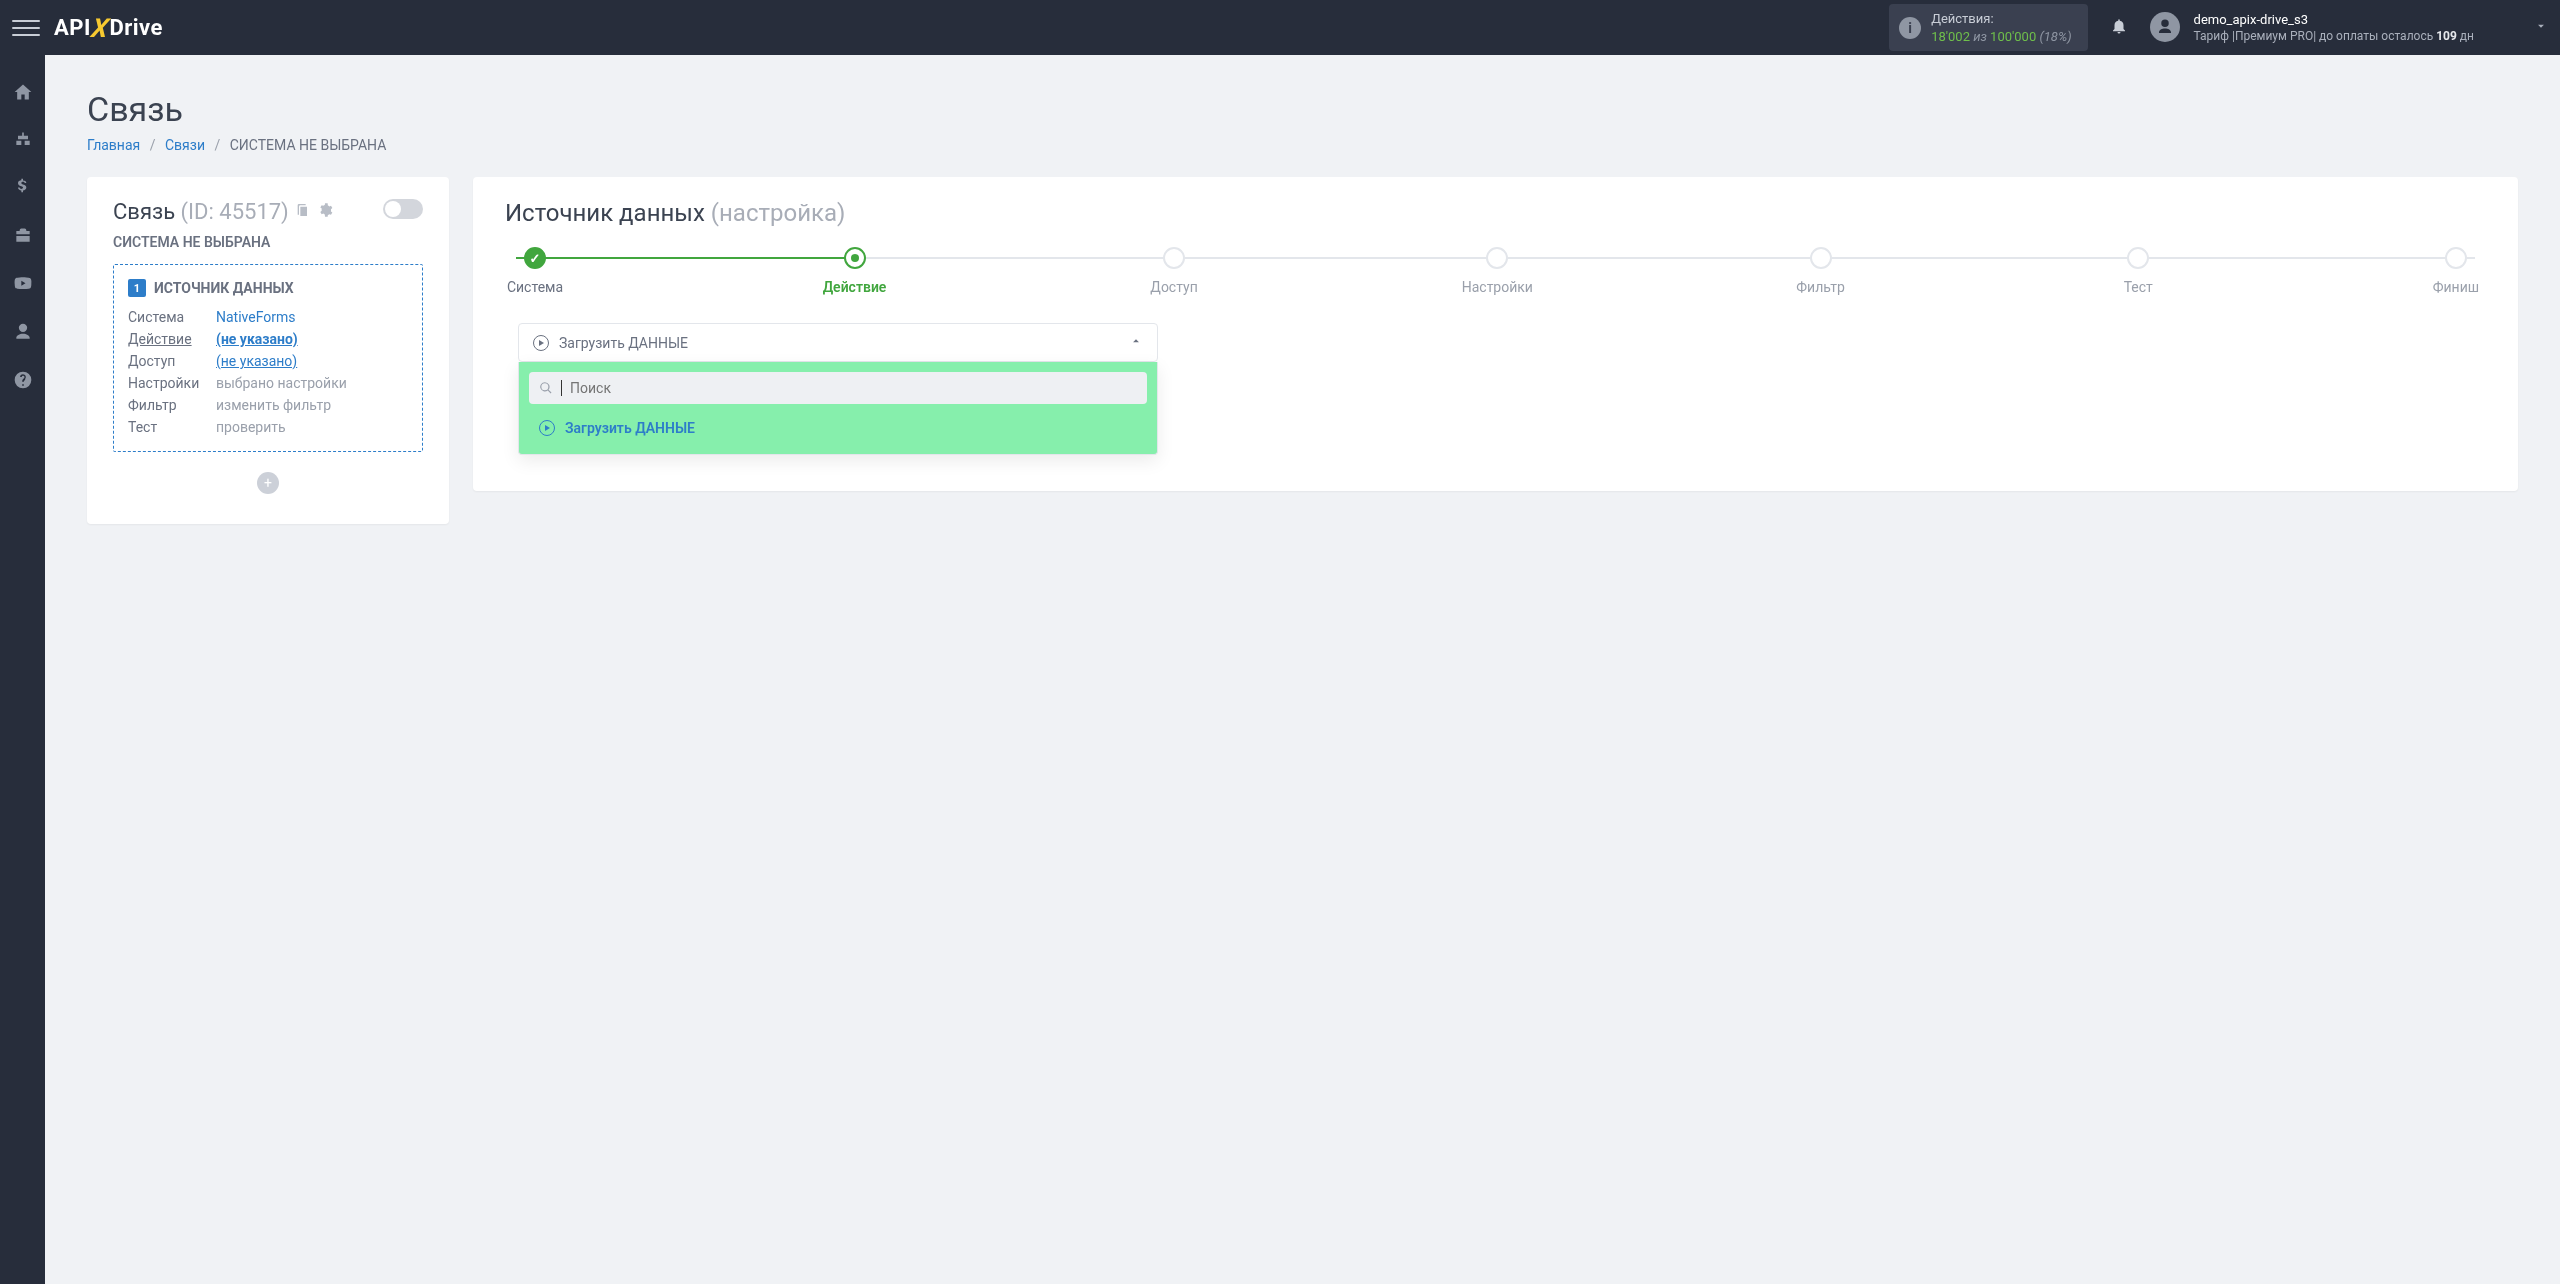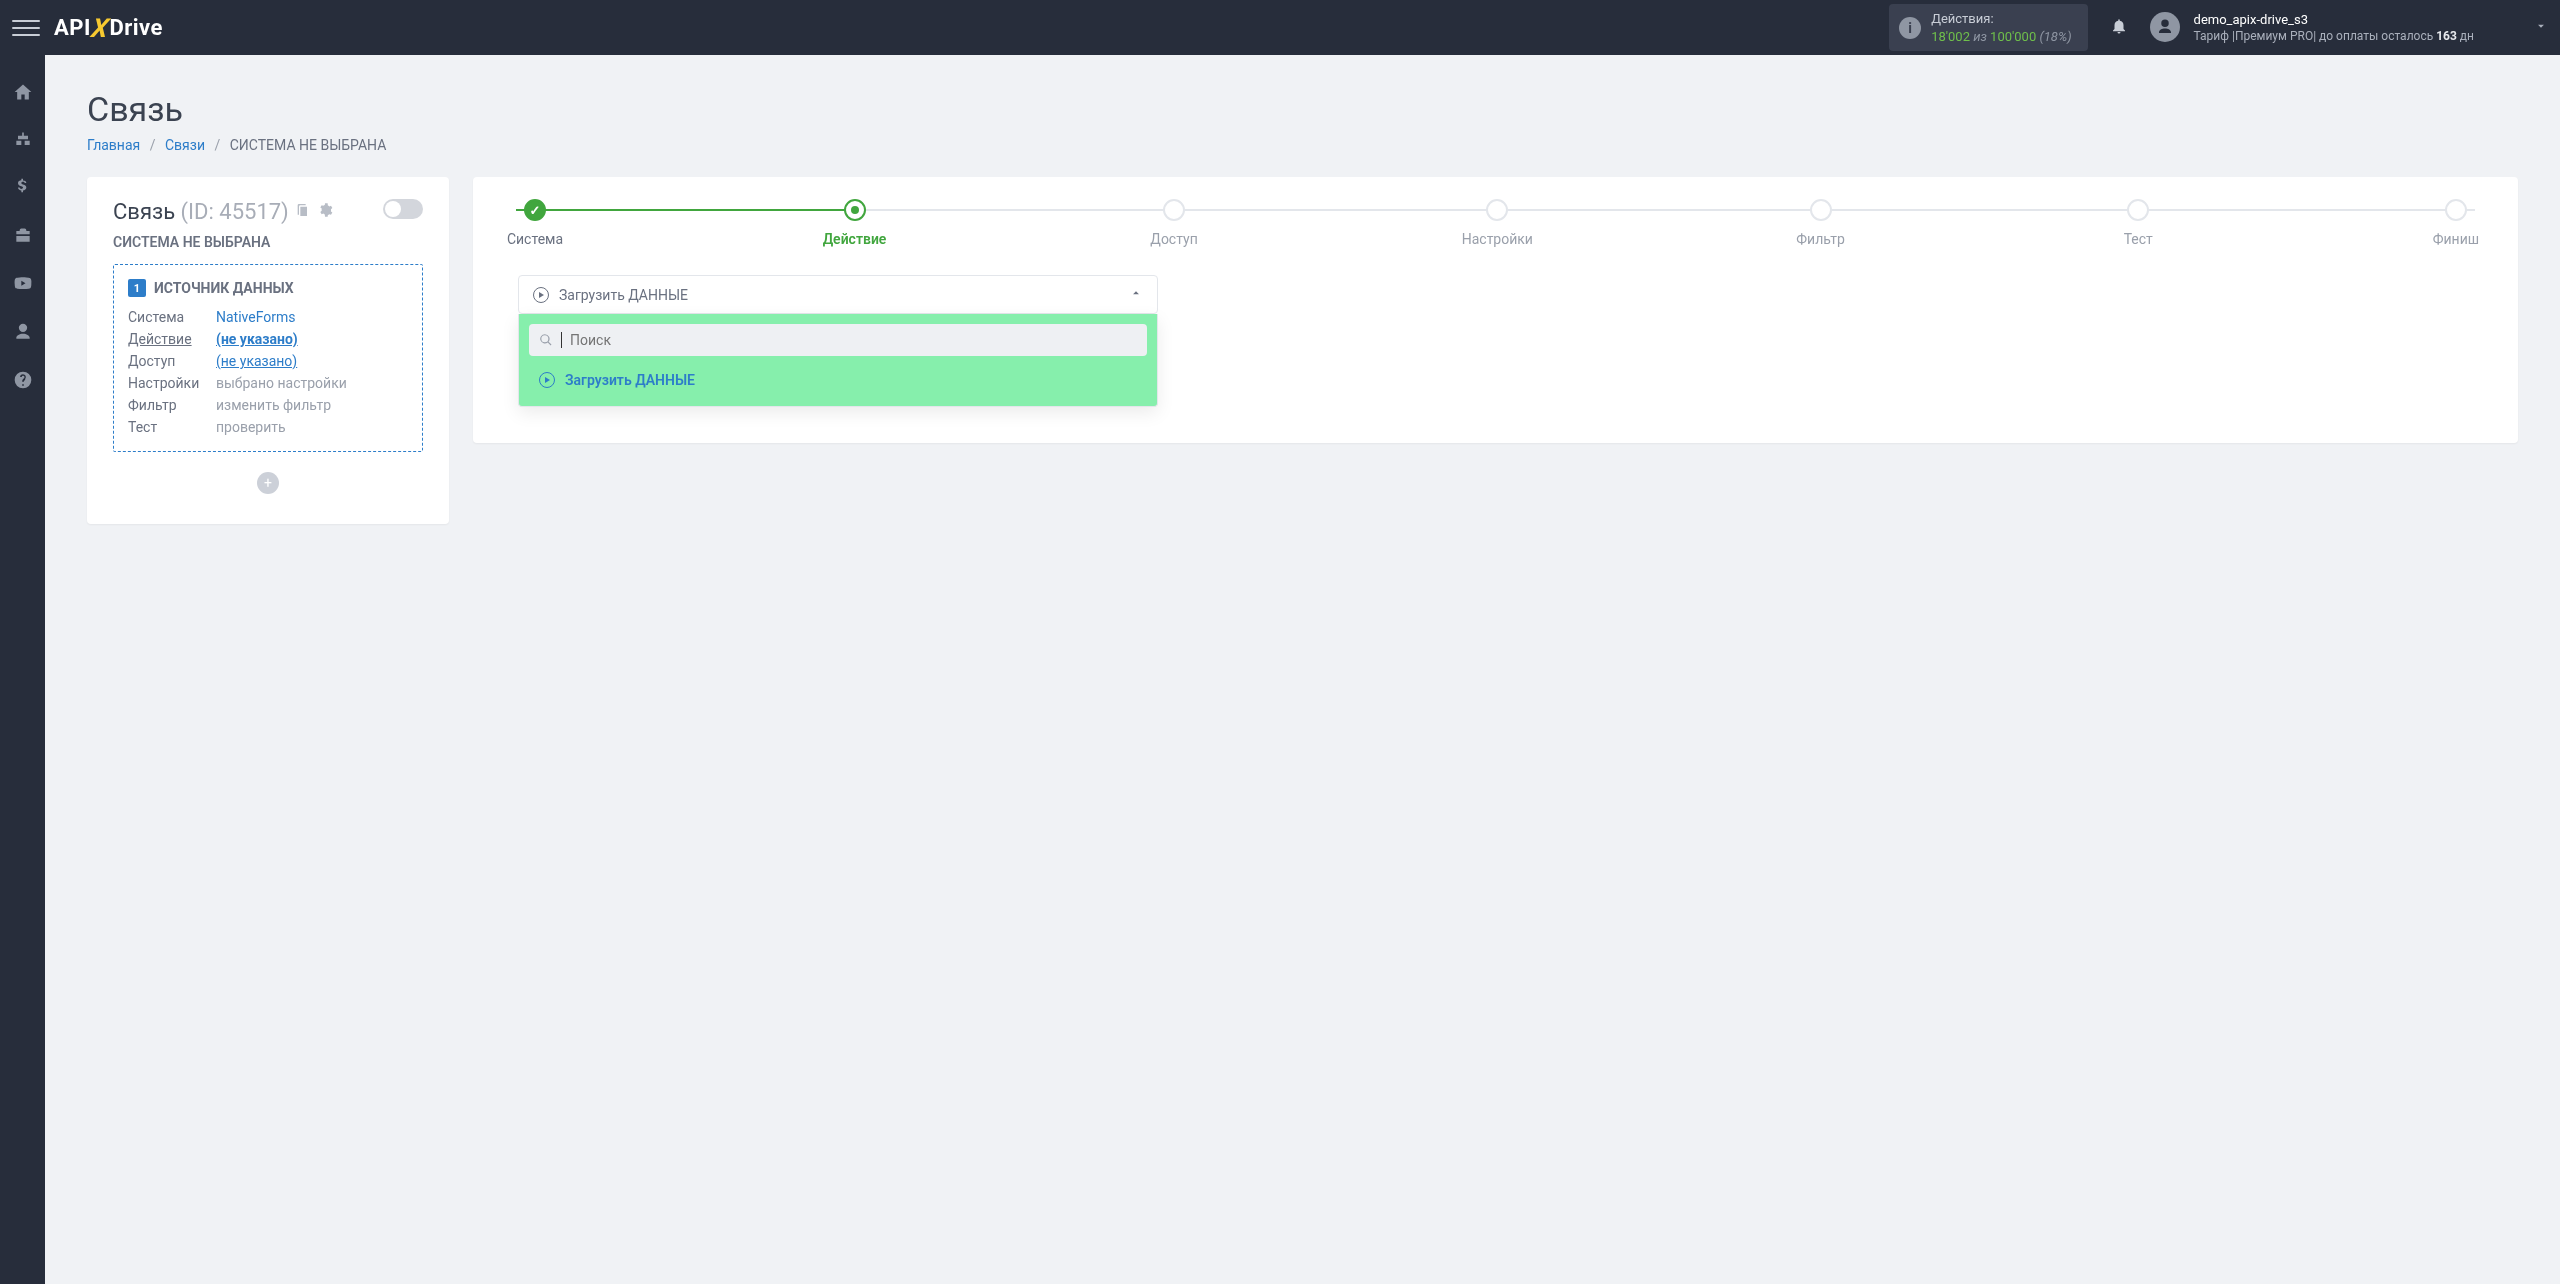--- a/index.html
+++ b/index.html
@@ -127,21 +127,21 @@
   </div>
   <div class="userblock">
     <div class="avatar">
       <svg width="18" height="18" viewBox="0 0 24 24">
           <path d="M12 12a5 5 0 1 0-5-5 5 5 0 0 0 5 5zm0 2c-4 0-8 2-8 5v1h16v-1c0-3-4-5-8-5z"></path>
         </svg>
     </div>
     <div class="txt">
       <div>demo_apix-drive_s3</div>
       <div class="row2">
-        <span>Тариф |Премиум PRO|  до оплаты осталось </span><b>163</b><span> дн</span>
+        <span>Тариф |Премиум PRO|  до оплаты осталось </span><b>109</b><span> дн</span>
       </div>
     </div>
   </div>
   <div class="chev">
     <svg width="14" height="14" viewBox="0 0 24 24" fill="currentColor">
         <path d="M7 10l5 5 5-5z"></path>
       </svg>
   </div>
 </div>
 
@@ -231,20 +231,24 @@
             <div class="k">Фильтр</div>
             <div class="v">изменить фильтр</div>
             <div class="k">Тест</div>
             <div class="v">проверить</div>
           </div>
         </div>
         <div class="addbtn">+</div>
       </div>
 
       <div class="card rightcard">
+        <div class="rc-title">
+          <span>Источник данных</span>
+          <span class="sub">(настройка)</span>
+        </div>
 
         <div class="stepper">
           <div class="step-line-green" style="width:16.6%;"></div>
           <div class="step done">
               <div class="dot">
                 <span class="chk"></span>
               </div>
               <span>Система</span>
             </div>
           <div class="step active">

